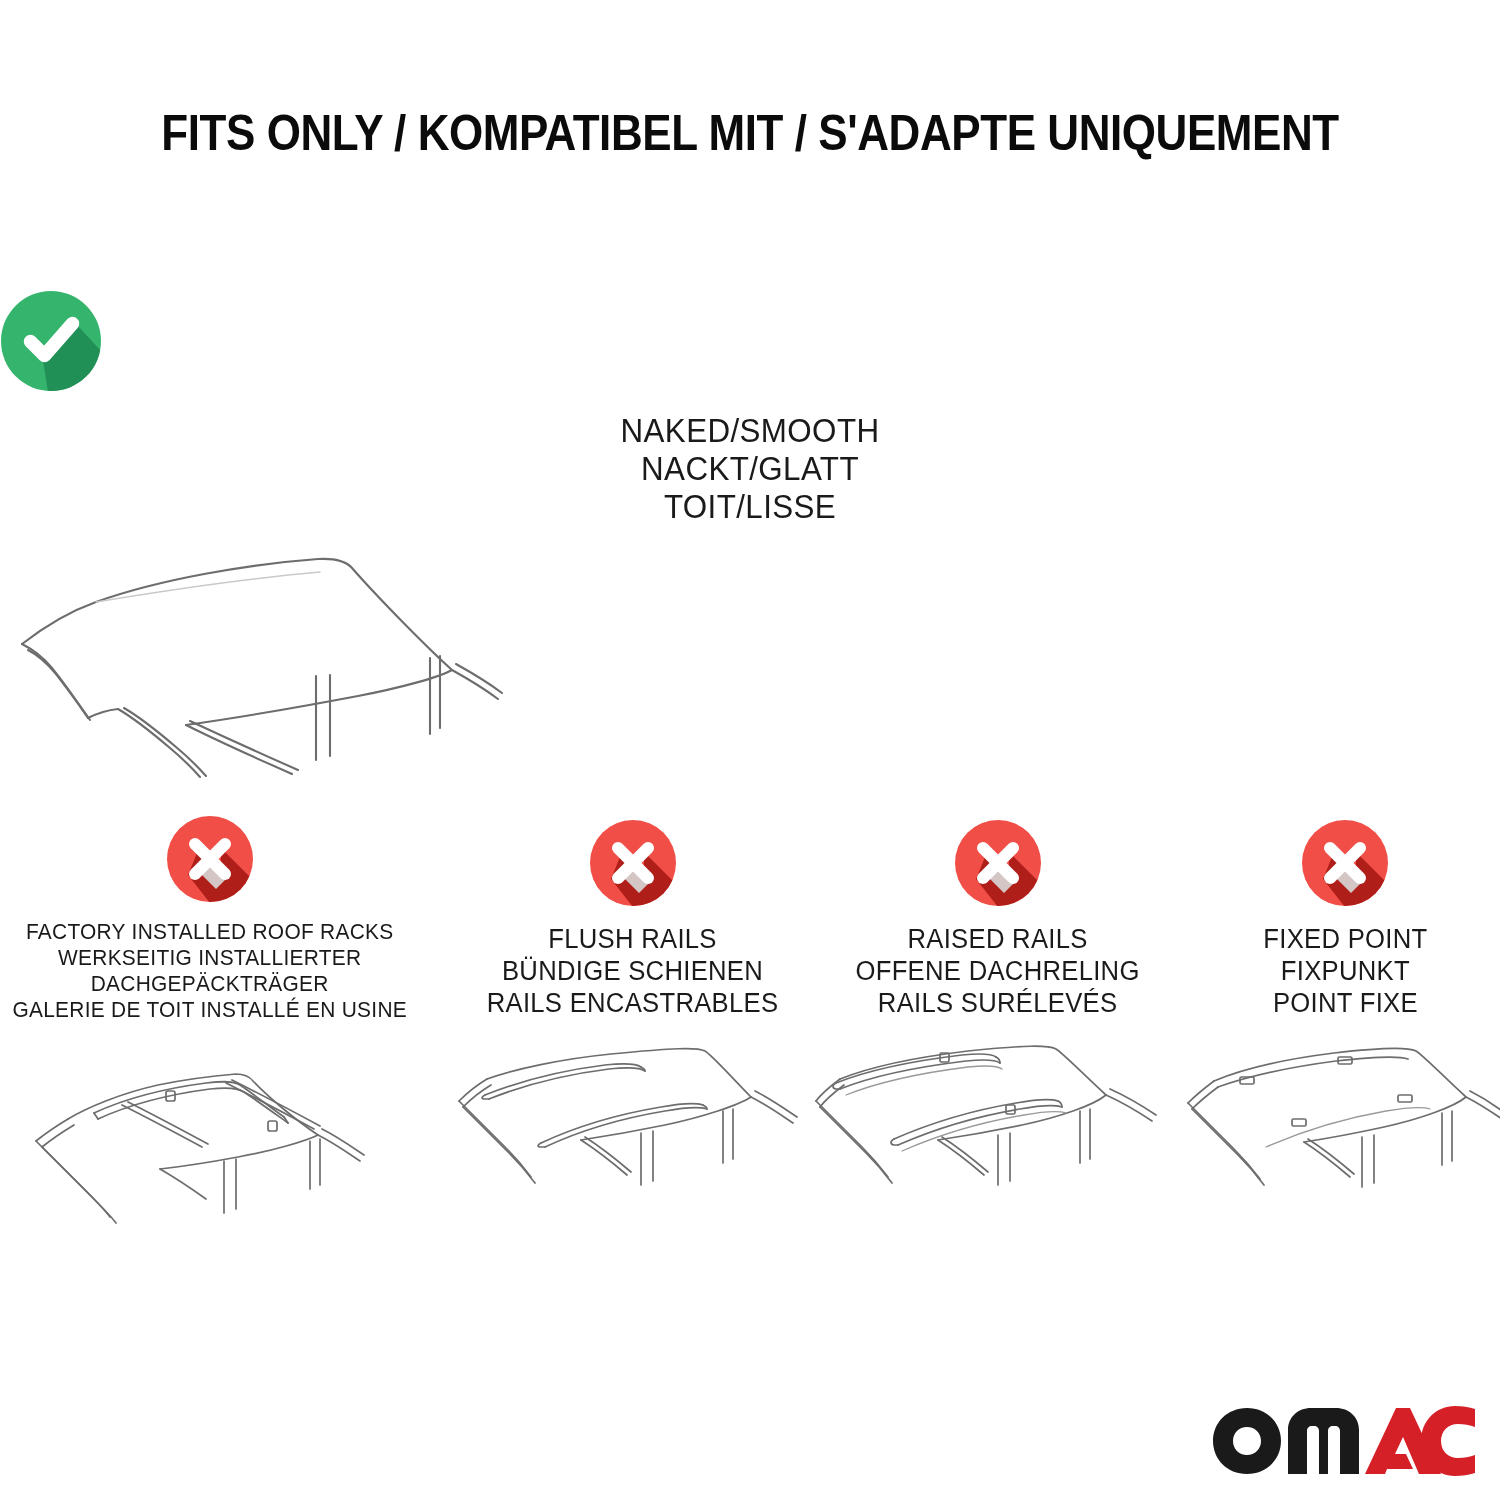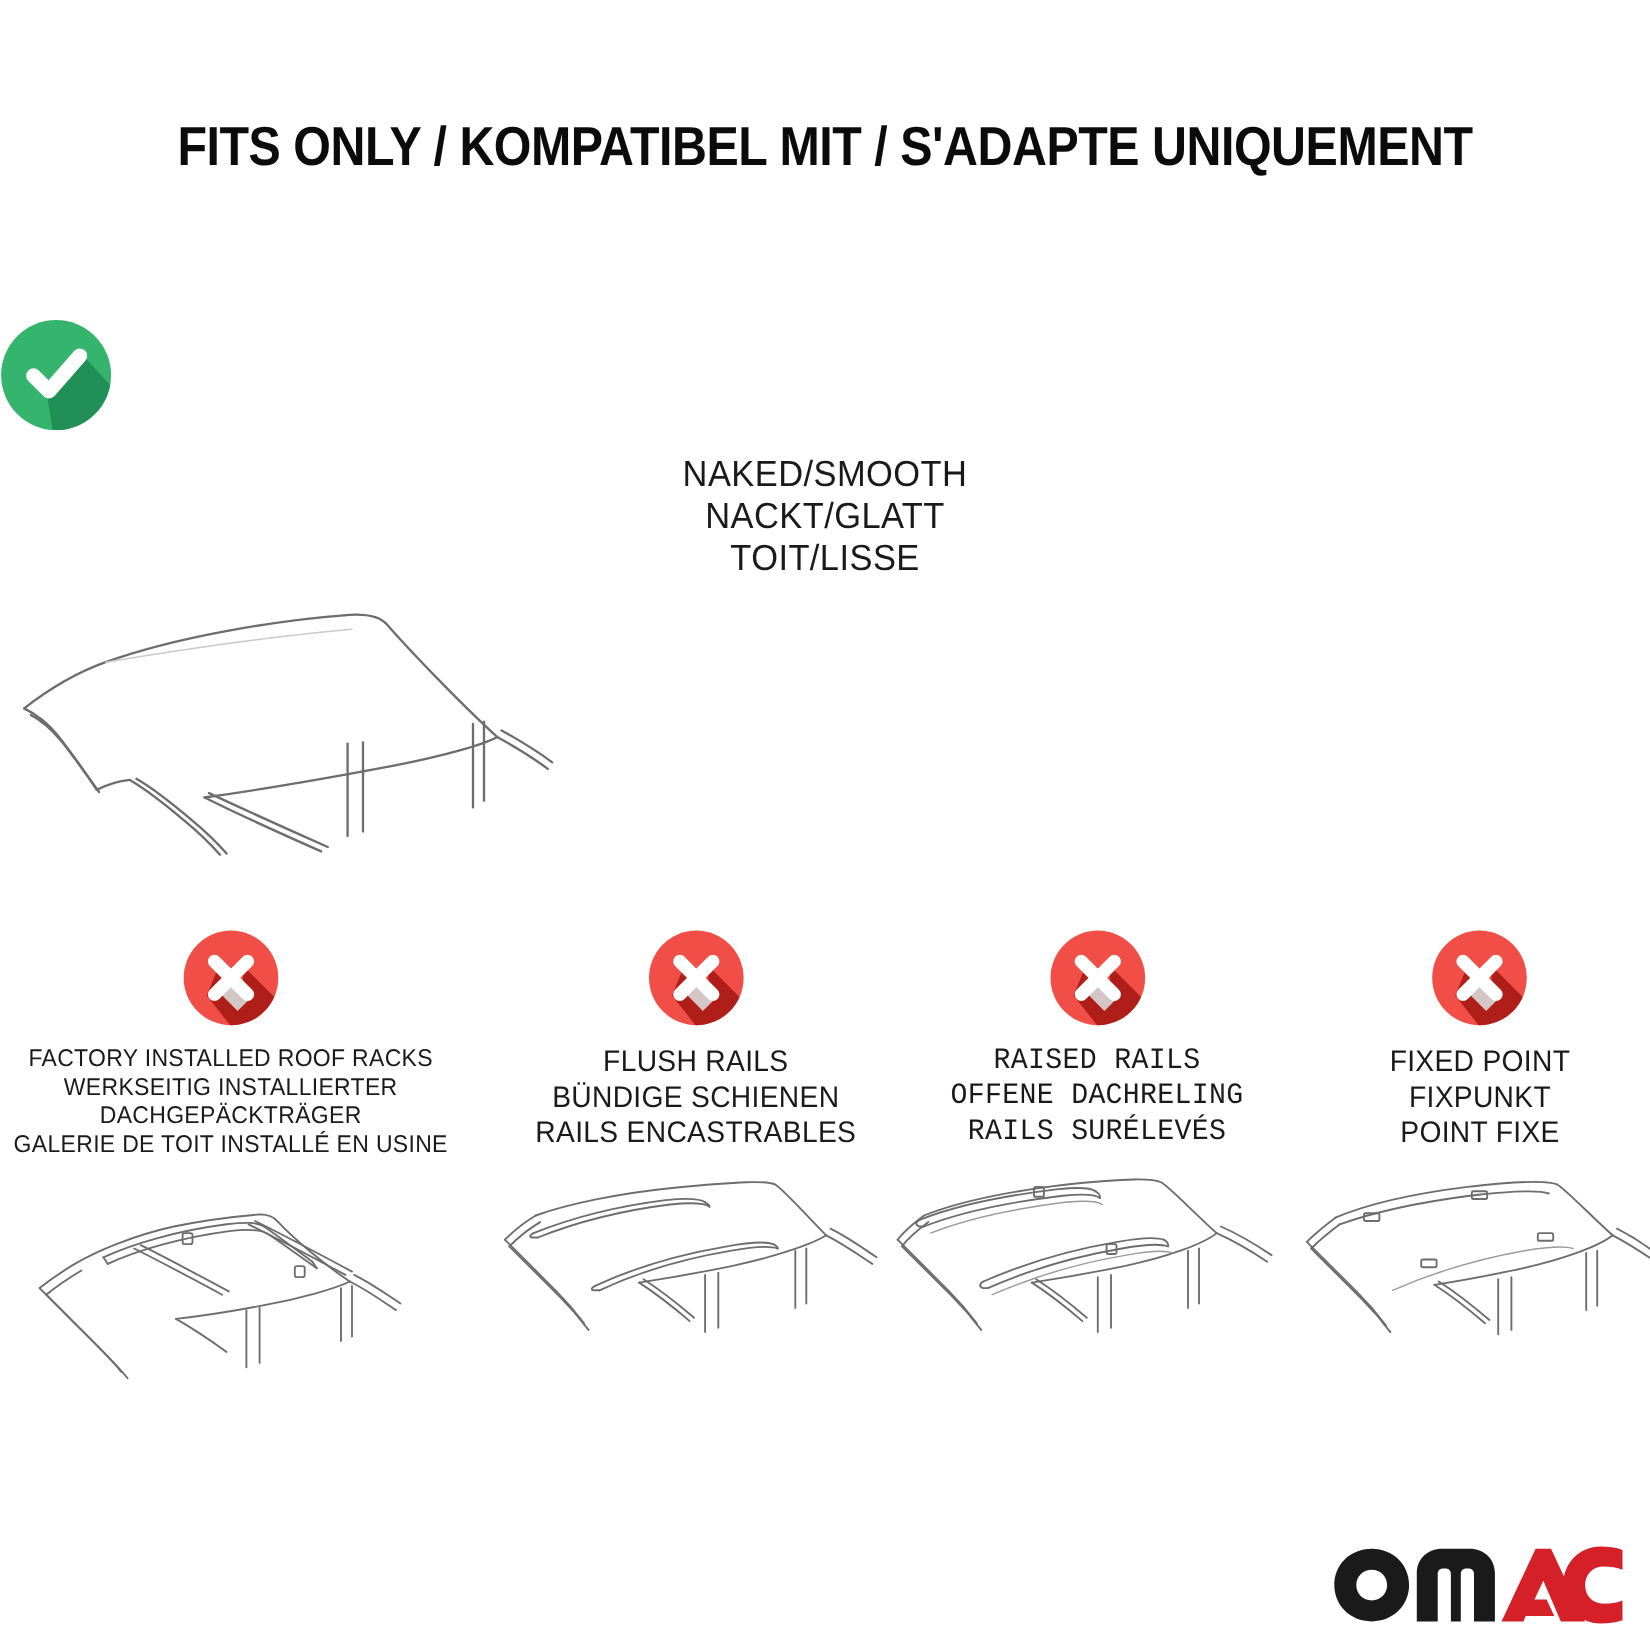--- a/index.html
+++ b/index.html
@@ -61,33 +61,33 @@
   .hero-art {
     margin-top: 20px;
     width: 560px;
     height: 265px;
   }
 
   
   .options-row {
     position: absolute;
     left: 0;
-    top: 845px;
+    top: 815px;
     width: 1500px;
     display: flex;
-    align-items: flex-start;
+    align-items: center;
   }
   .option {
     display: flex;
     flex-direction: column;
     align-items: center;
   }
   .option.c0 { width: 420px; margin-left: 0px; }
   .option.c1 { width: 345px; margin-left: 40px; }
-  .option.c2 { width: 345px; margin-left: 20px; font-family: Liberation Mono, monospace; }
+  .option.c2 { width: 345px; margin-left: 20px; }
   .option.c3 { width: 300px; margin-left: 25px; }
 
   .x-badge {
     width: 88px;
     height: 88px;
     position: relative;
   }
   .option-labels {
     margin-top: 16px;
     text-align: center;

